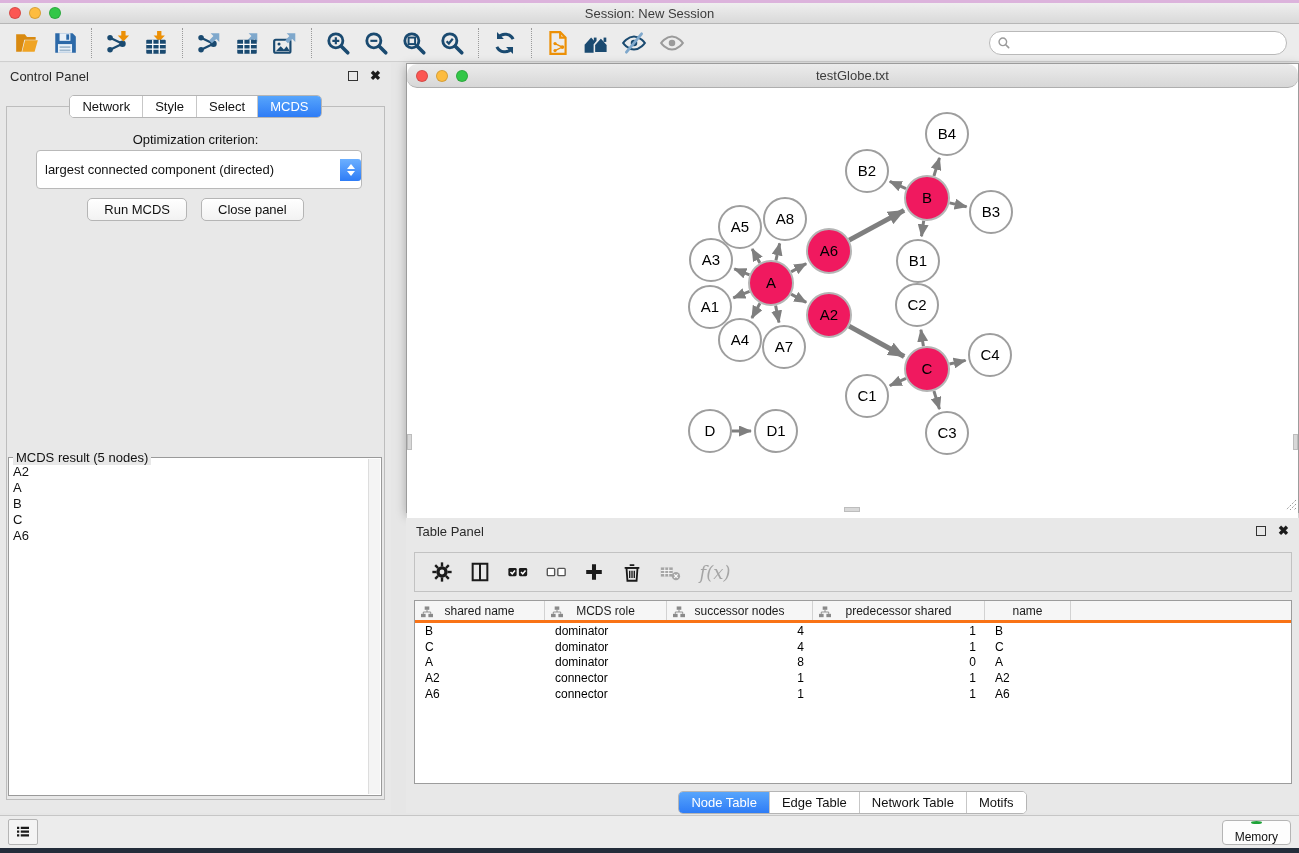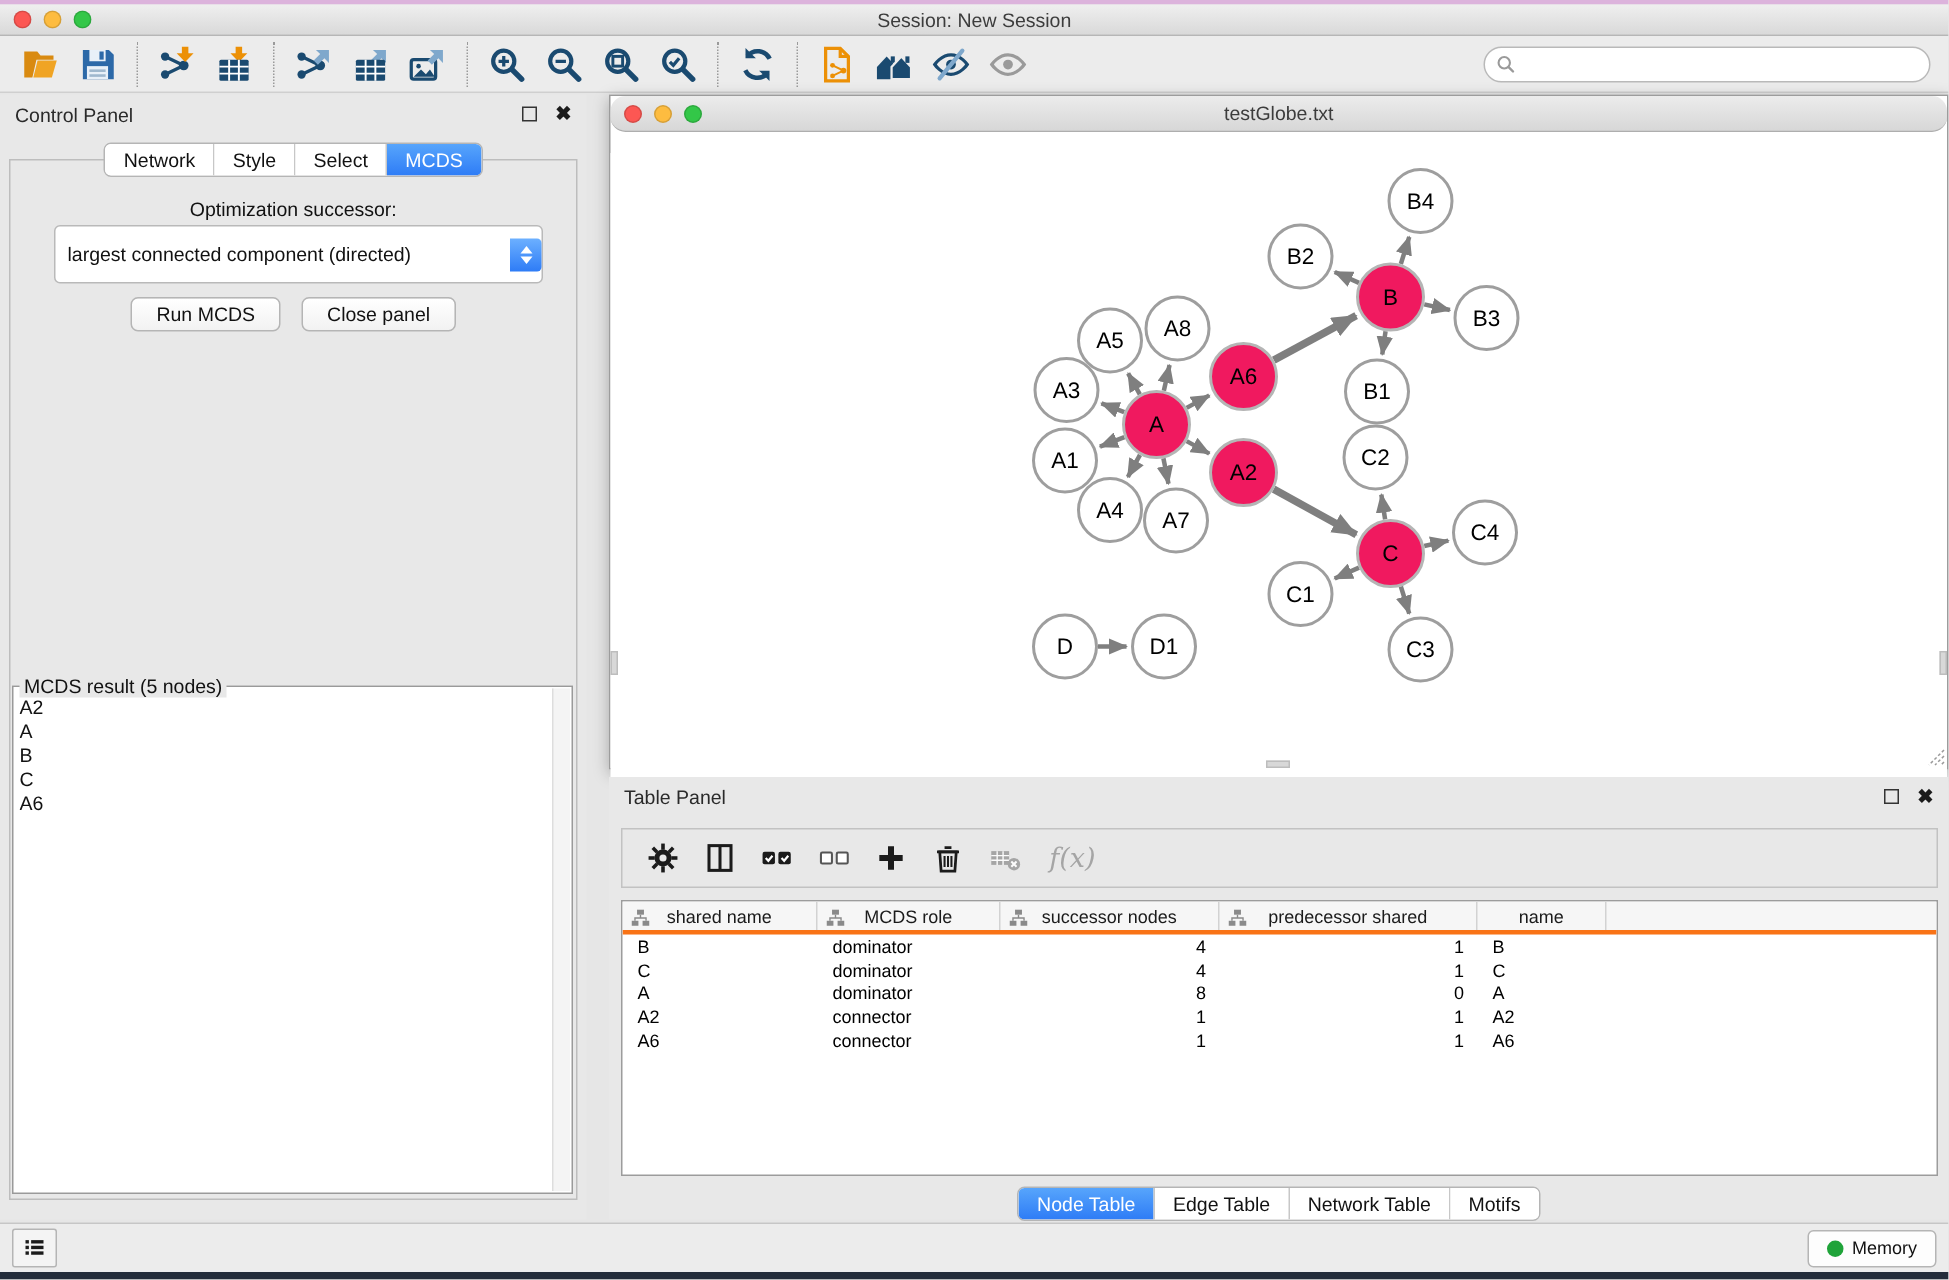--- a/index.html
+++ b/index.html
@@ -93,21 +93,21 @@
   .td.l { padding-left:10px; text-align:left; }
   .td.r { padding-right:9px; text-align:right; }
   .tp-tabs { position:absolute; left:0; right:0; top:273px; display:flex; justify-content:center; }
 
   
   .status-bar { position:absolute; left:0; top:815px; width:100%; height:33px;
     background:#ececec; border-top:1px solid #c6c6c6; display:flex; align-items:center; padding:0 8px; }
   .list-btn { width:30px; height:26px; border:1px solid #b5b5b5; background:#f4f4f4; border-radius:2px;
     display:flex; align-items:center; justify-content:center; }
   .mem-btn { margin-left:auto; height:25px; border:1px solid #b5b5b5; border-radius:4px; background:#fdfdfd;
-    display:flex; align-items:center; gap:6px; padding:0 12px; font-size:12px; color:#111; }
+    display:flex; align-items:center; gap:6px; padding:0 12px; font-size:12px; color:#111;flex-direction:column; }
   .mem-dot { width:11px; height:11px; border-radius:50%; background:#1fa339; }
   .desktop-strip { position:absolute; left:0; top:848px; width:100%; height:5px; background:#232c3a; }
 </style>
 </head>
 <body>
 
 <div class="root">
 
   <div class="top-accent"></div>
 
@@ -273,21 +273,21 @@
     </div>
     <div class="ctl-body"></div>
     <div class="ctl-tabs">
       <div class="seg" id="ctl-tabs-seg">
           <div class="seg-item">Network</div>
           <div class="seg-item">Style</div>
           <div class="seg-item">Select</div>
           <div class="seg-item sel">MCDS</div>
         </div>
     </div>
-    <div class="opt-label">Optimization successor:</div>
+    <div class="opt-label">Optimization criterion:</div>
     <div class="dropdown">
       <span class="dd-text">largest connected component (directed)</span>
       <span class="dd-spin">
           <span class="up"></span>
           <span class="dn"></span>
         </span>
     </div>
     <div class="ctl-buttons">
       <button class="btn">Run MCDS</button>
       <button class="btn">Close panel</button>

